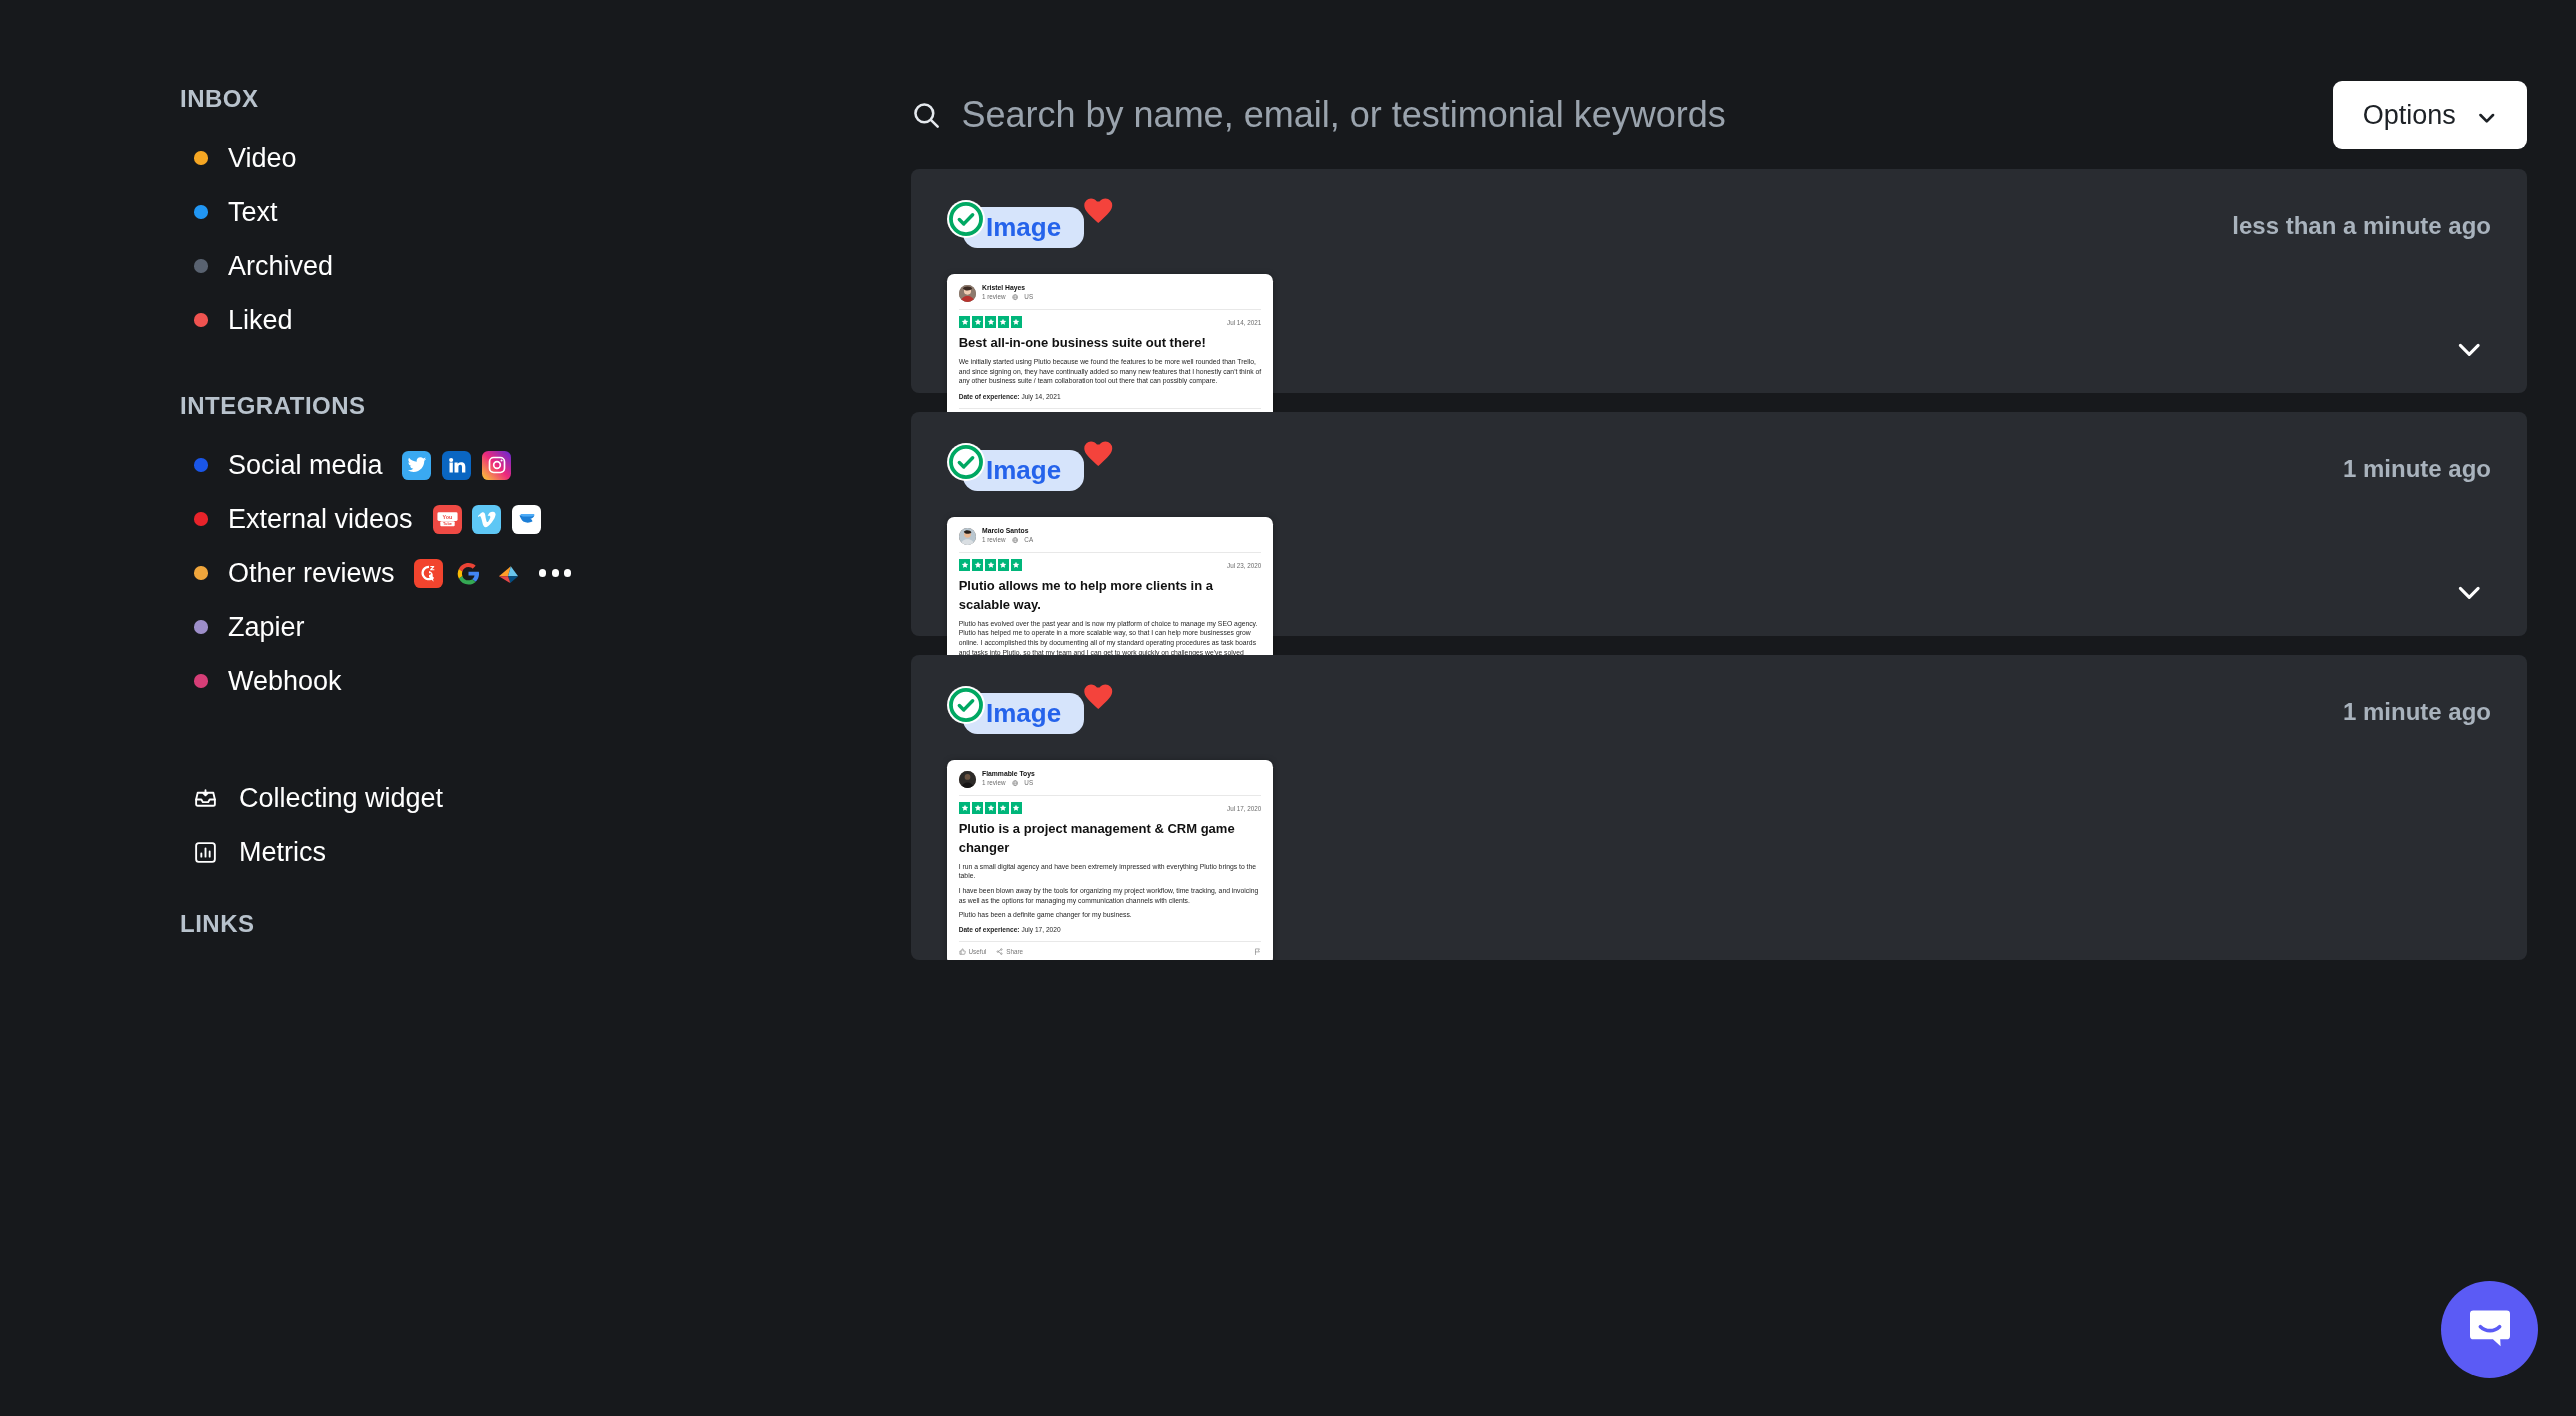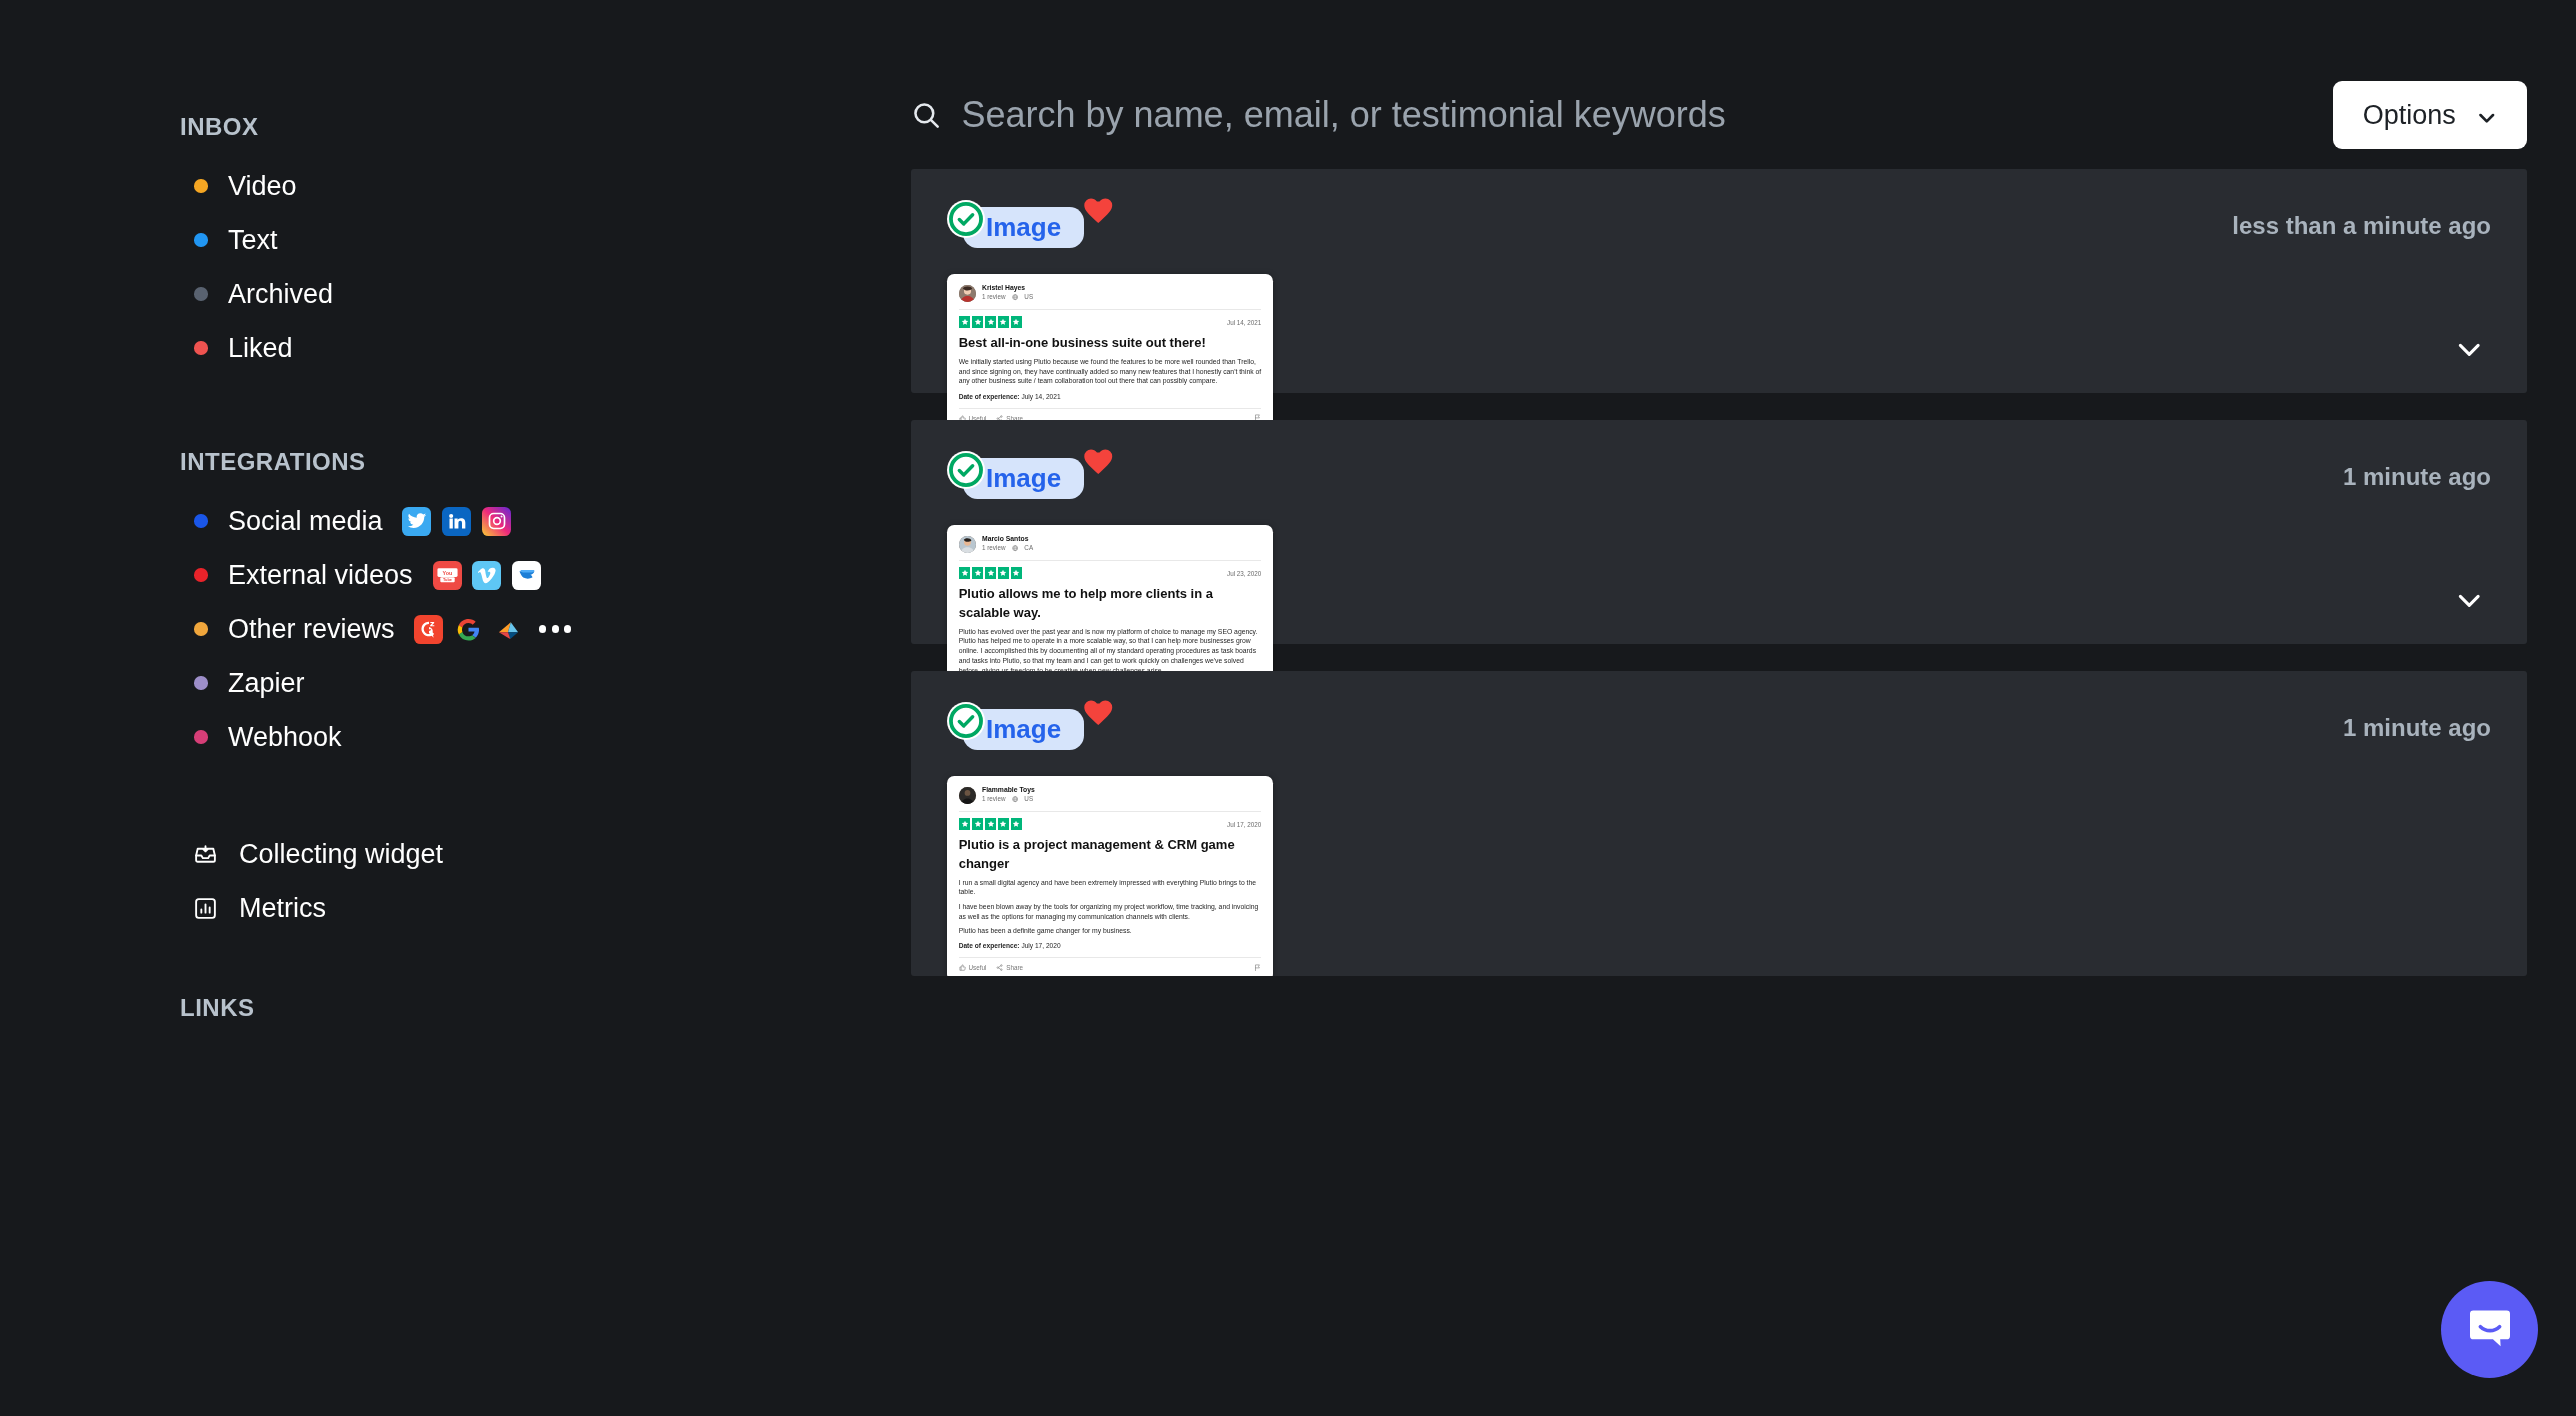--- a/index.html
+++ b/index.html
@@ -29,21 +29,20 @@
   }
 
   .side-group { margin-bottom: 0; }
 
   .group-title {
     font-size: 24px;
     font-weight: bold;
     letter-spacing: 0.5px;
     color: #b8c2cc;
     padding-left: 180px;
-    margin-top: 28px;
   }
 
   .nav-list { list-style: none; margin-top: 18px; }
 
   .nav-item {
     display: flex;
     align-items: center;
     height: 54px;
     margin: 0 22.4px 0 172px;
     padding-left: 22.4px;
@@ -155,22 +154,22 @@
     cursor: pointer;
   }
   .chev { width: 21.5px; height: 21.5px; flex: 0 0 21.5px; }
 
   
   .cards { padding: 0 49px 0 36px; }
 
   .card {
     position: relative;
     background: #292c31;
-    border-radius: 3px;
-    margin-bottom: 27px;
+    border-radius: 8px;
+    margin-bottom: 19px;
     padding: 30.5px 36px 27px 36px;
     min-height: 224px;
   }
 
   .card-head {
     display: flex;
     align-items: flex-start;
     justify-content: space-between;
   }
 

